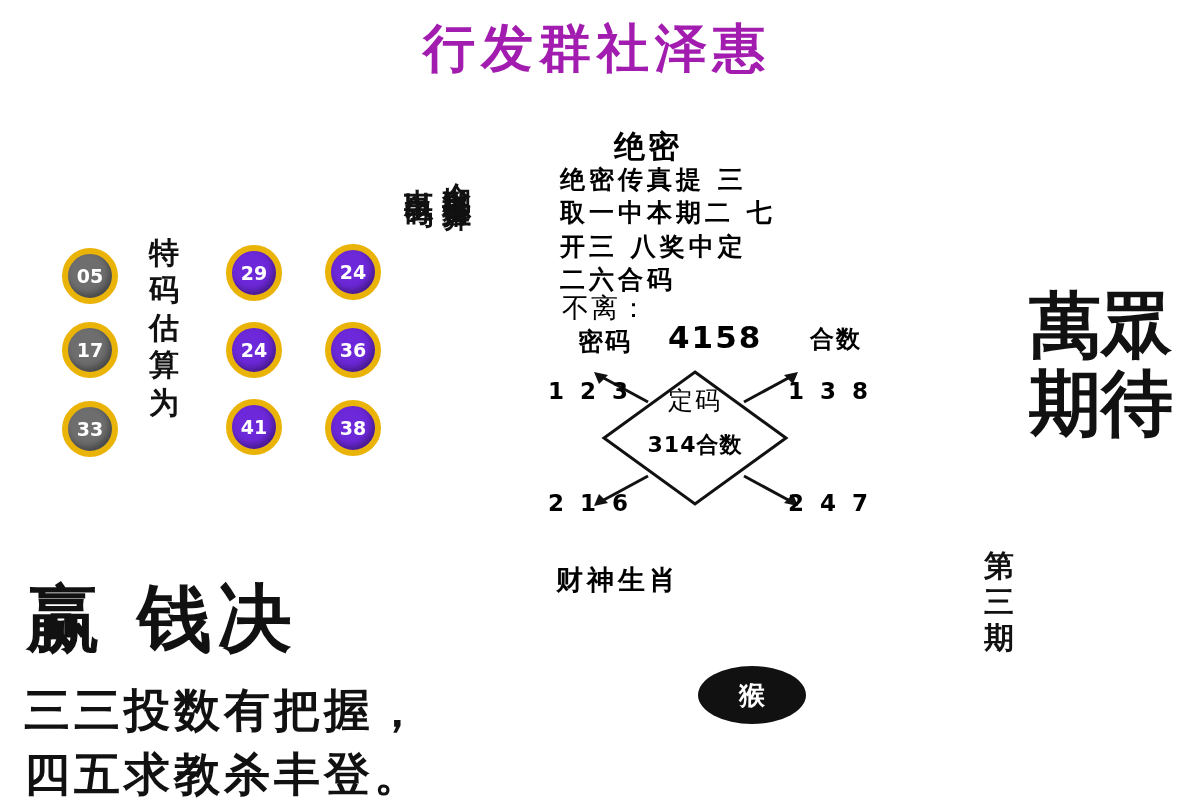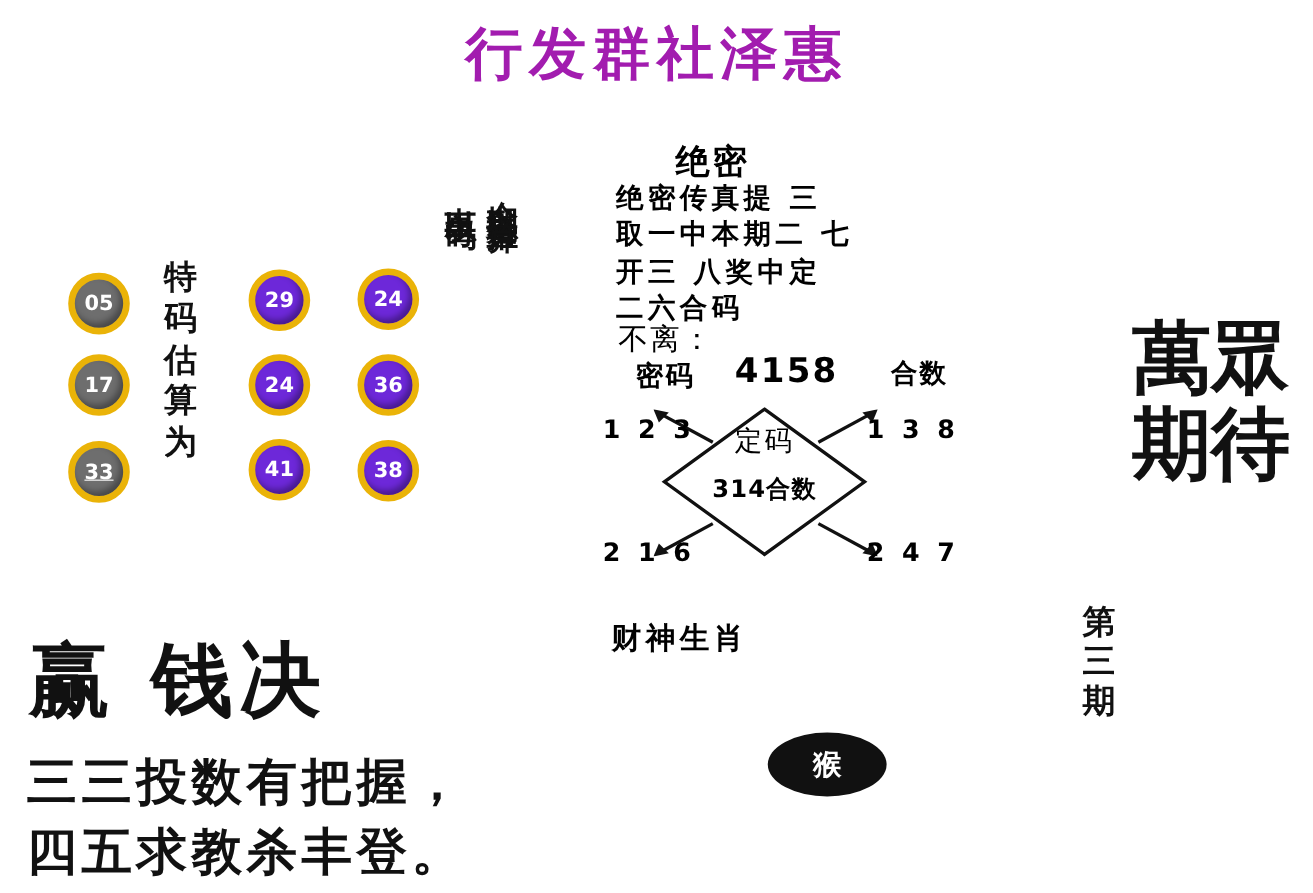--- a/index.html
+++ b/index.html
@@ -191,21 +191,21 @@
 </style>
 </head>
 <body>
 
 <div class="page">
 
   <div class="header-title">行发群社泽惠</div>
 
   <div class="ball" style="left:62px;top:248px;">05</div>
   <div class="ball" style="left:62px;top:322px;">17</div>
-  <div class="ball" style="left:62px;top:401px;text-decoration:underline;">33</div>
+  <div class="ball" style="left:62px;top:401px;">33</div>
 
   <div class="left-vert" style="left:134px;top:235px;">
     <div style="margin-bottom:2px;">特</div>
     <div style="margin-bottom:2px;">码</div>
     <div style="margin-bottom:2px;">估</div>
     <div style="margin-bottom:2px;">算</div>
     <div>为</div>
   </div>
 
   <div class="ball dark" style="left:226px;top:245px;">29</div>

